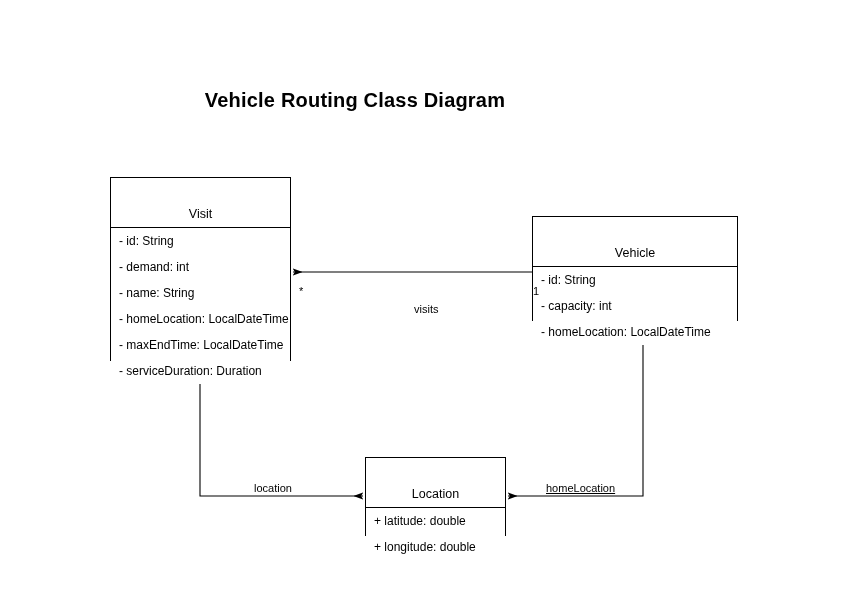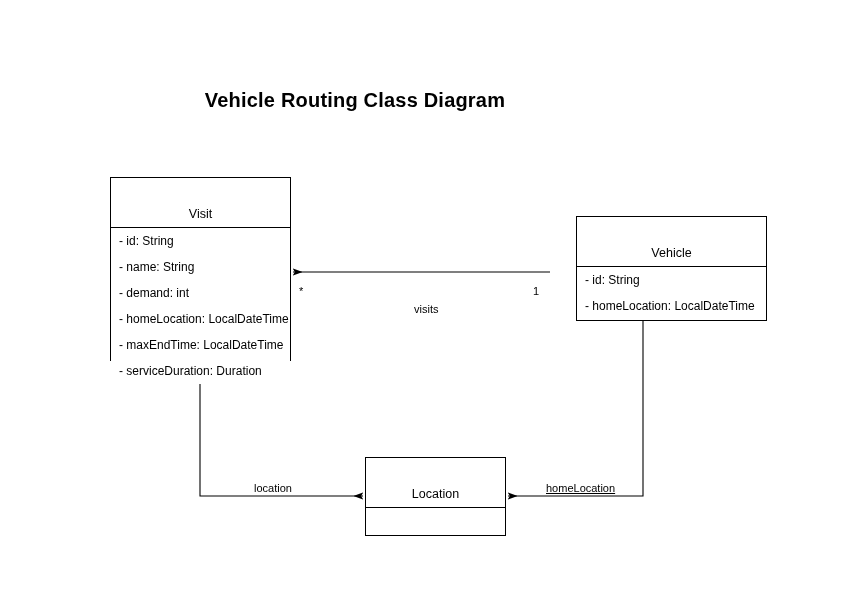--- a/index.html
+++ b/index.html
@@ -67,21 +67,21 @@
     height: 26px;
     line-height: 26px;
     padding-left: 8px;
     font-size: 12px;
     white-space: nowrap;
     overflow: visible;
   }
 
   
   #class-visit    { left: 110px; top: 177px; width: 181px; height: 184px; }
-  #class-vehicle  { left: 576px; top: 216px; width: 191px; height: 105px; }
+  #class-vehicle  { left: 532px; top: 216px; width: 206px; height: 105px; }
   #class-location { left: 365px; top: 457px; width: 141px; height:  79px; }
 
   
   .edge-label {
     position: absolute;
     font-size: 11px;
     line-height: 13px;
     color: #000000;
     background: transparent;
     white-space: nowrap;
@@ -124,38 +124,43 @@
     <path d="M 643 321 L 643 496 L 508 496" fill="none" stroke="#000000" stroke-width="1.1" stroke-linejoin="miter" marker-end="url(#arrow-open)"></path>
   </g>
 </svg>
 
 <div class="diagram-title">Vehicle Routing Class Diagram</div>
 
 <div class="uml-class" id="class-visit">
   <div class="uml-class-name">Visit</div>
   <div class="uml-attrs">
     <div class="uml-attr">- id: String</div>
+    <div class="uml-attr">- demand: int</div>
     <div class="uml-attr">- name: String</div>
-    <div class="uml-attr">- demand: int</div>
     <div class="uml-attr">- homeLocation: LocalDateTime</div>
     <div class="uml-attr">- maxEndTime: LocalDateTime</div>
     <div class="uml-attr">- serviceDuration: Duration</div>
   </div>
 </div>
 
 <div class="uml-class" id="class-vehicle">
   <div class="uml-class-name">Vehicle</div>
   <div class="uml-attrs">
     <div class="uml-attr">- id: String</div>
+    <div class="uml-attr">- capacity: int</div>
     <div class="uml-attr">- homeLocation: LocalDateTime</div>
   </div>
 </div>
 
 <div class="uml-class" id="class-location">
   <div class="uml-class-name">Location</div>
+  <div class="uml-attrs">
+    <div class="uml-attr">+ latitude: double</div>
+    <div class="uml-attr">+ longitude: double</div>
+  </div>
 </div>
 
 <div class="edge-label" id="label-visits">visits</div>
 
 <div class="multiplicity" id="mult-visit-star">*</div>
 
 <div class="multiplicity" id="mult-vehicle-one">1</div>
 
 <div class="edge-label" id="label-location">location</div>
 

